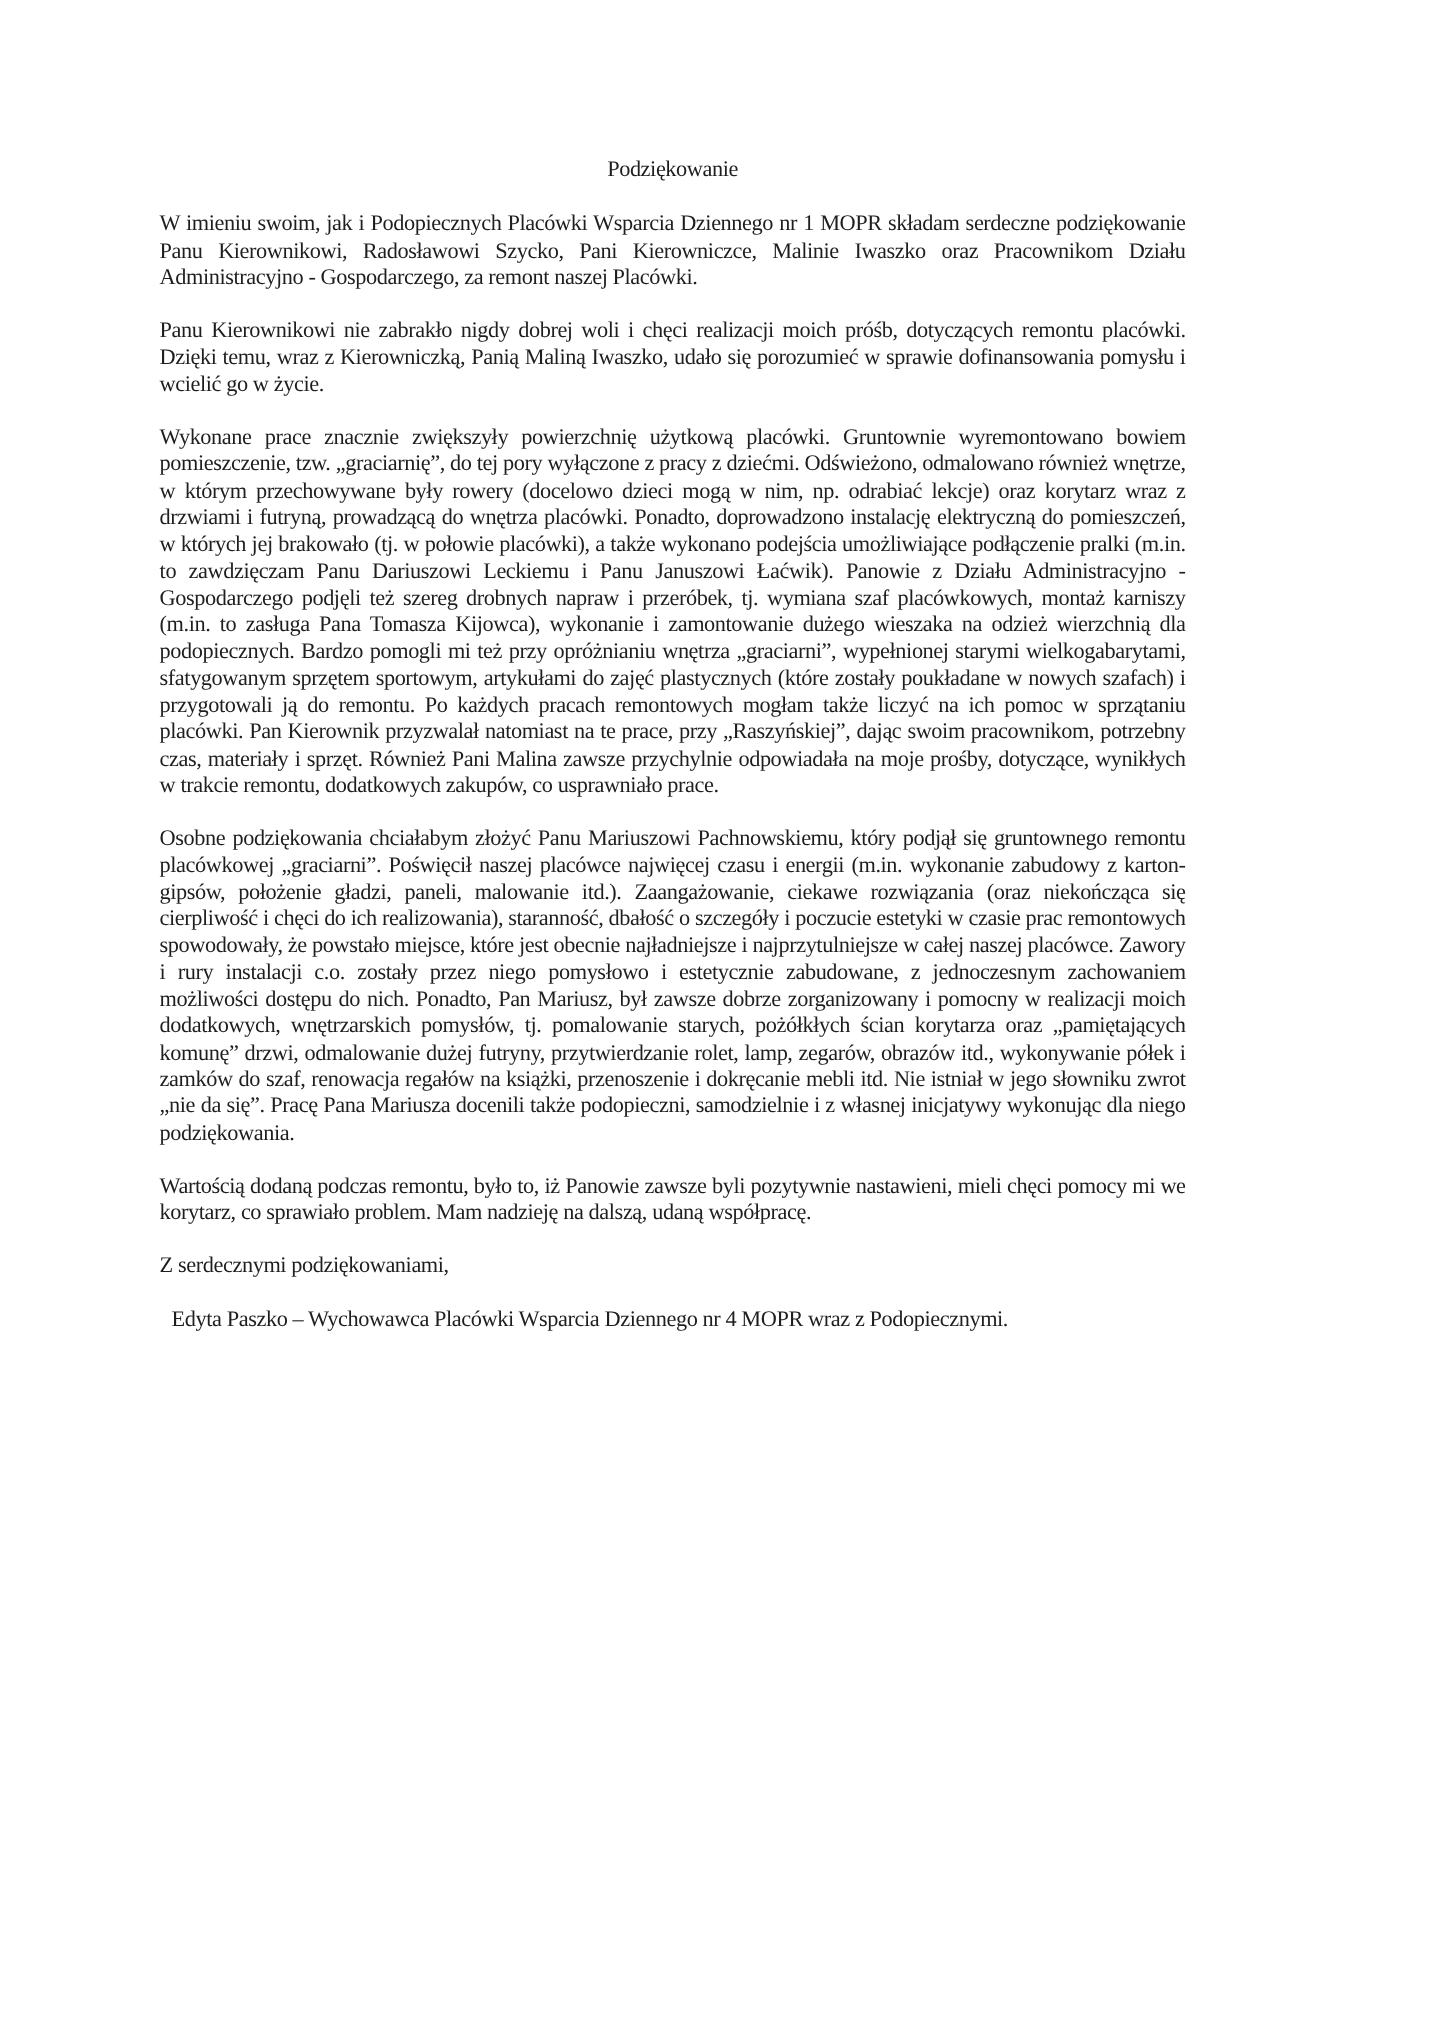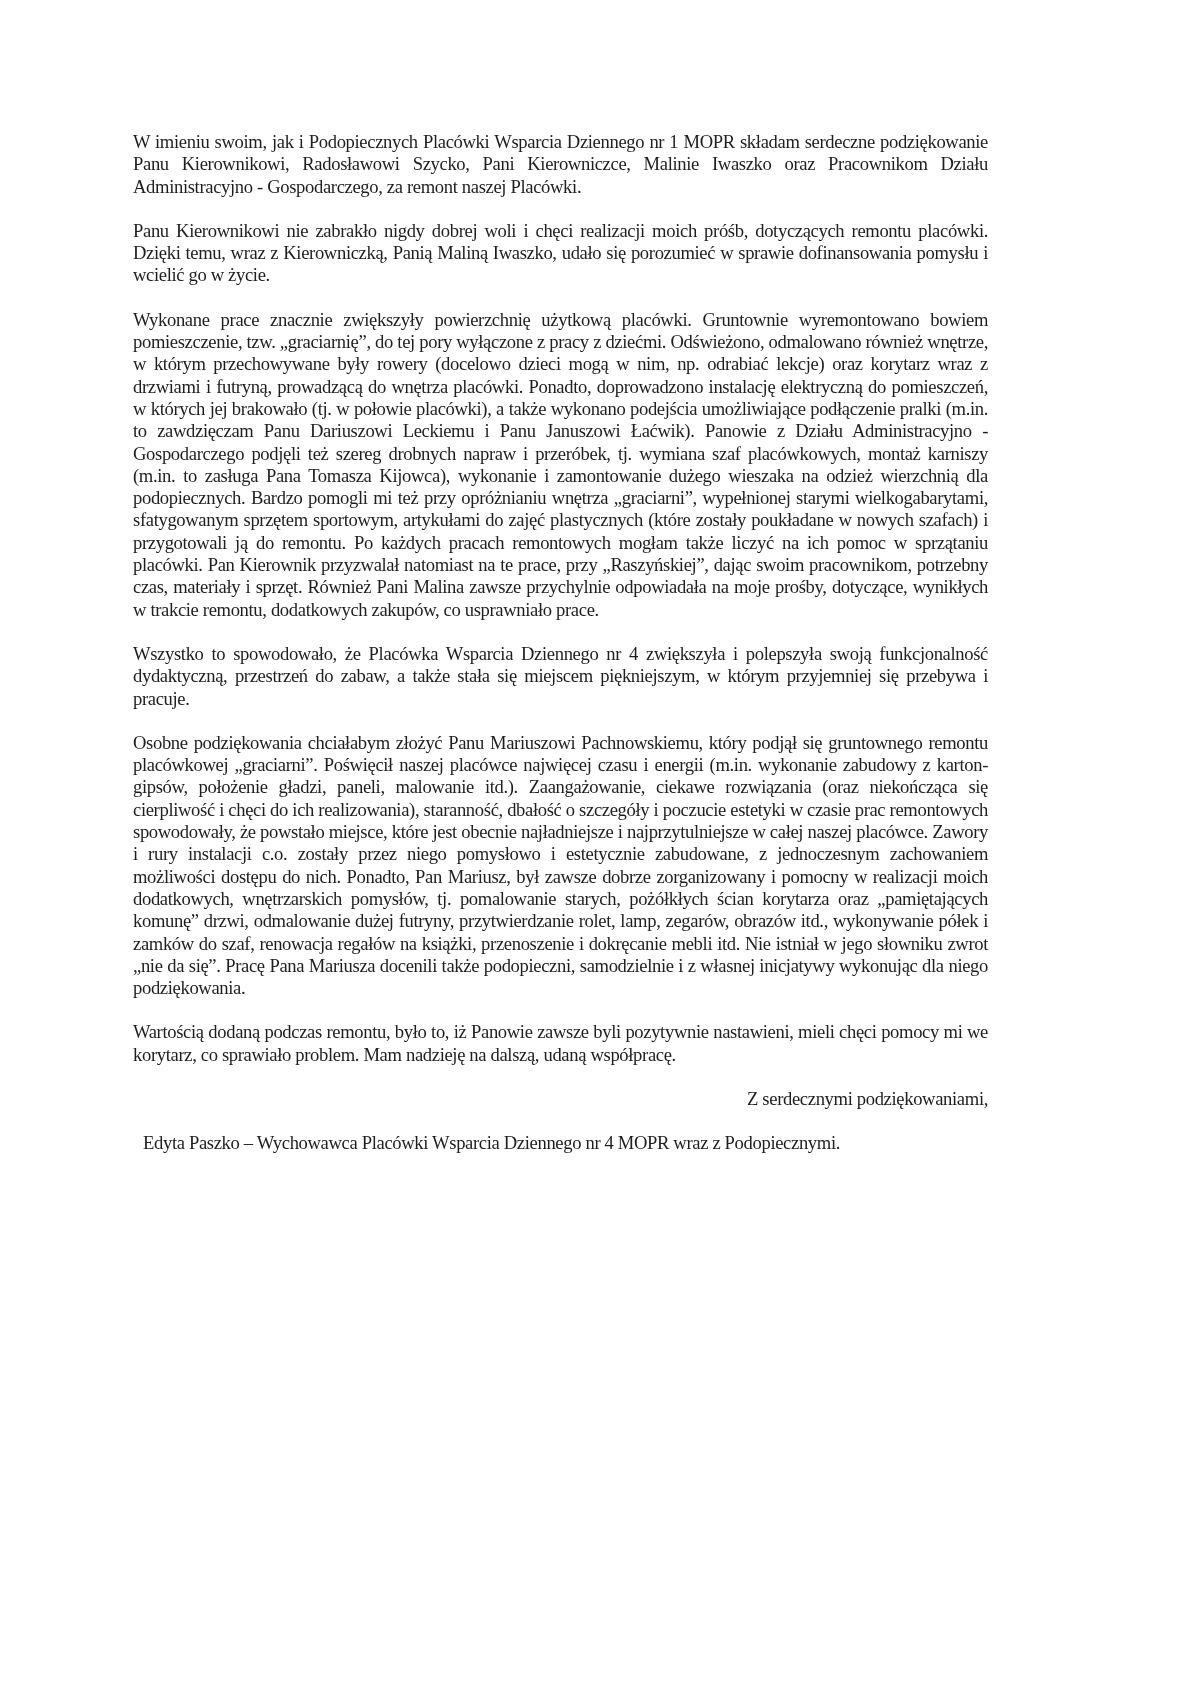--- a/index.html
+++ b/index.html
@@ -21,28 +21,28 @@
       margin: 0 0 23px 0;
       font-weight: normal;
       font-size: 18.6px;
       line-height: 22.3px;
     }
     .para {
       text-align: justify;
       margin: 0 0 22px 0;
       hyphens: none;
     }
-    .closing { margin: 0 0 22px 0; text-align: right; }
+    .closing { margin: 0 0 22px 0; }
     .signature { margin: 10px; text-align: left; }
   </style>
 </head>
 <body>
 
 <div class="page">
+  <h1 class="title">Podziękowanie</h1>
   <p class="para">W imieniu swoim, jak i Podopiecznych Placówki Wsparcia Dziennego nr 1 MOPR składam serdeczne podziękowanie Panu Kierownikowi, Radosławowi Szycko, Pani Kierowniczce, Malinie Iwaszko oraz Pracownikom Działu Administracyjno - Gospodarczego, za remont naszej Placówki.</p>
   <p class="para">Panu Kierownikowi nie zabrakło nigdy dobrej woli i chęci realizacji moich próśb, dotyczących remontu placówki. Dzięki temu, wraz z Kierowniczką, Panią Maliną Iwaszko, udało się porozumieć w sprawie dofinansowania pomysłu i wcielić go w życie.</p>
   <p class="para">Wykonane prace znacznie zwiększyły powierzchnię użytkową placówki. Gruntownie wyremontowano bowiem pomieszczenie, tzw. „graciarnię”, do tej pory wyłączone z pracy z dziećmi. Odświeżono, odmalowano również wnętrze, w którym przechowywane były rowery (docelowo dzieci mogą w nim, np. odrabiać lekcje) oraz korytarz wraz z drzwiami i futryną, prowadzącą do wnętrza placówki. Ponadto, doprowadzono instalację elektryczną do pomieszczeń, w których jej brakowało (tj. w połowie placówki), a także wykonano podejścia umożliwiające podłączenie pralki (m.in. to zawdzięczam Panu Dariuszowi Leckiemu i Panu Januszowi Łaćwik). Panowie z Działu Administracyjno - Gospodarczego podjęli też szereg drobnych napraw i przeróbek, tj. wymiana szaf placówkowych, montaż karniszy (m.in. to zasługa Pana Tomasza Kijowca), wykonanie i zamontowanie dużego wieszaka na odzież wierzchnią dla podopiecznych. Bardzo pomogli mi też przy opróżnianiu wnętrza „graciarni”, wypełnionej starymi wielkogabarytami, sfatygowanym sprzętem sportowym, artykułami do zajęć plastycznych (które zostały poukładane w nowych szafach) i przygotowali ją do remontu. Po każdych pracach remontowych mogłam także liczyć na ich pomoc w sprzątaniu placówki. Pan Kierownik przyzwalał natomiast na te prace, przy „Raszyńskiej”, dając swoim pracownikom, potrzebny czas, materiały i sprzęt. Również Pani Malina zawsze przychylnie odpowiadała na moje prośby, dotyczące, wynikłych w trakcie remontu, dodatkowych zakupów, co usprawniało prace.</p>
-  <p class="para">Wszystko to spowodowało, że Placówka Wsparcia Dziennego nr 4 zwiększyła i polepszyła swoją funkcjonalność dydaktyczną, przestrzeń do zabaw, a także stała się miejscem piękniejszym, w którym przyjemniej się przebywa i pracuje.</p>
   <p class="para">Osobne podziękowania chciałabym złożyć Panu Mariuszowi Pachnowskiemu, który podjął się gruntownego remontu placówkowej „graciarni”. Poświęcił naszej placówce najwięcej czasu i energii (m.in. wykonanie zabudowy z karton-gipsów, położenie gładzi, paneli, malowanie itd.). Zaangażowanie, ciekawe rozwiązania (oraz niekończąca się cierpliwość i chęci do ich realizowania), staranność, dbałość o szczegóły i poczucie estetyki w czasie prac remontowych spowodowały, że powstało miejsce, które jest obecnie najładniejsze i najprzytulniejsze w całej naszej placówce. Zawory i rury instalacji c.o. zostały przez niego pomysłowo i estetycznie zabudowane, z jednoczesnym zachowaniem możliwości dostępu do nich. Ponadto, Pan Mariusz, był zawsze dobrze zorganizowany i pomocny w realizacji moich dodatkowych, wnętrzarskich pomysłów, tj. pomalowanie starych, pożółkłych ścian korytarza oraz „pamiętających komunę” drzwi, odmalowanie dużej futryny, przytwierdzanie rolet, lamp, zegarów, obrazów itd., wykonywanie półek i zamków do szaf, renowacja regałów na książki, przenoszenie i dokręcanie mebli itd. Nie istniał w jego słowniku zwrot „nie da się”. Pracę Pana Mariusza docenili także podopieczni, samodzielnie i z własnej inicjatywy wykonując dla niego podziękowania.</p>
   <p class="para">Wartością dodaną podczas remontu, było to, iż Panowie zawsze byli pozytywnie nastawieni, mieli chęci pomocy mi we korytarz, co sprawiało problem. Mam nadzieję na dalszą, udaną współpracę.</p>
   <p class="closing">Z serdecznymi podziękowaniami,</p>
   <p class="signature">Edyta Paszko – Wychowawca Placówki Wsparcia Dziennego nr 4 MOPR wraz z Podopiecznymi.</p>
 </div>
 
 </body></html>

